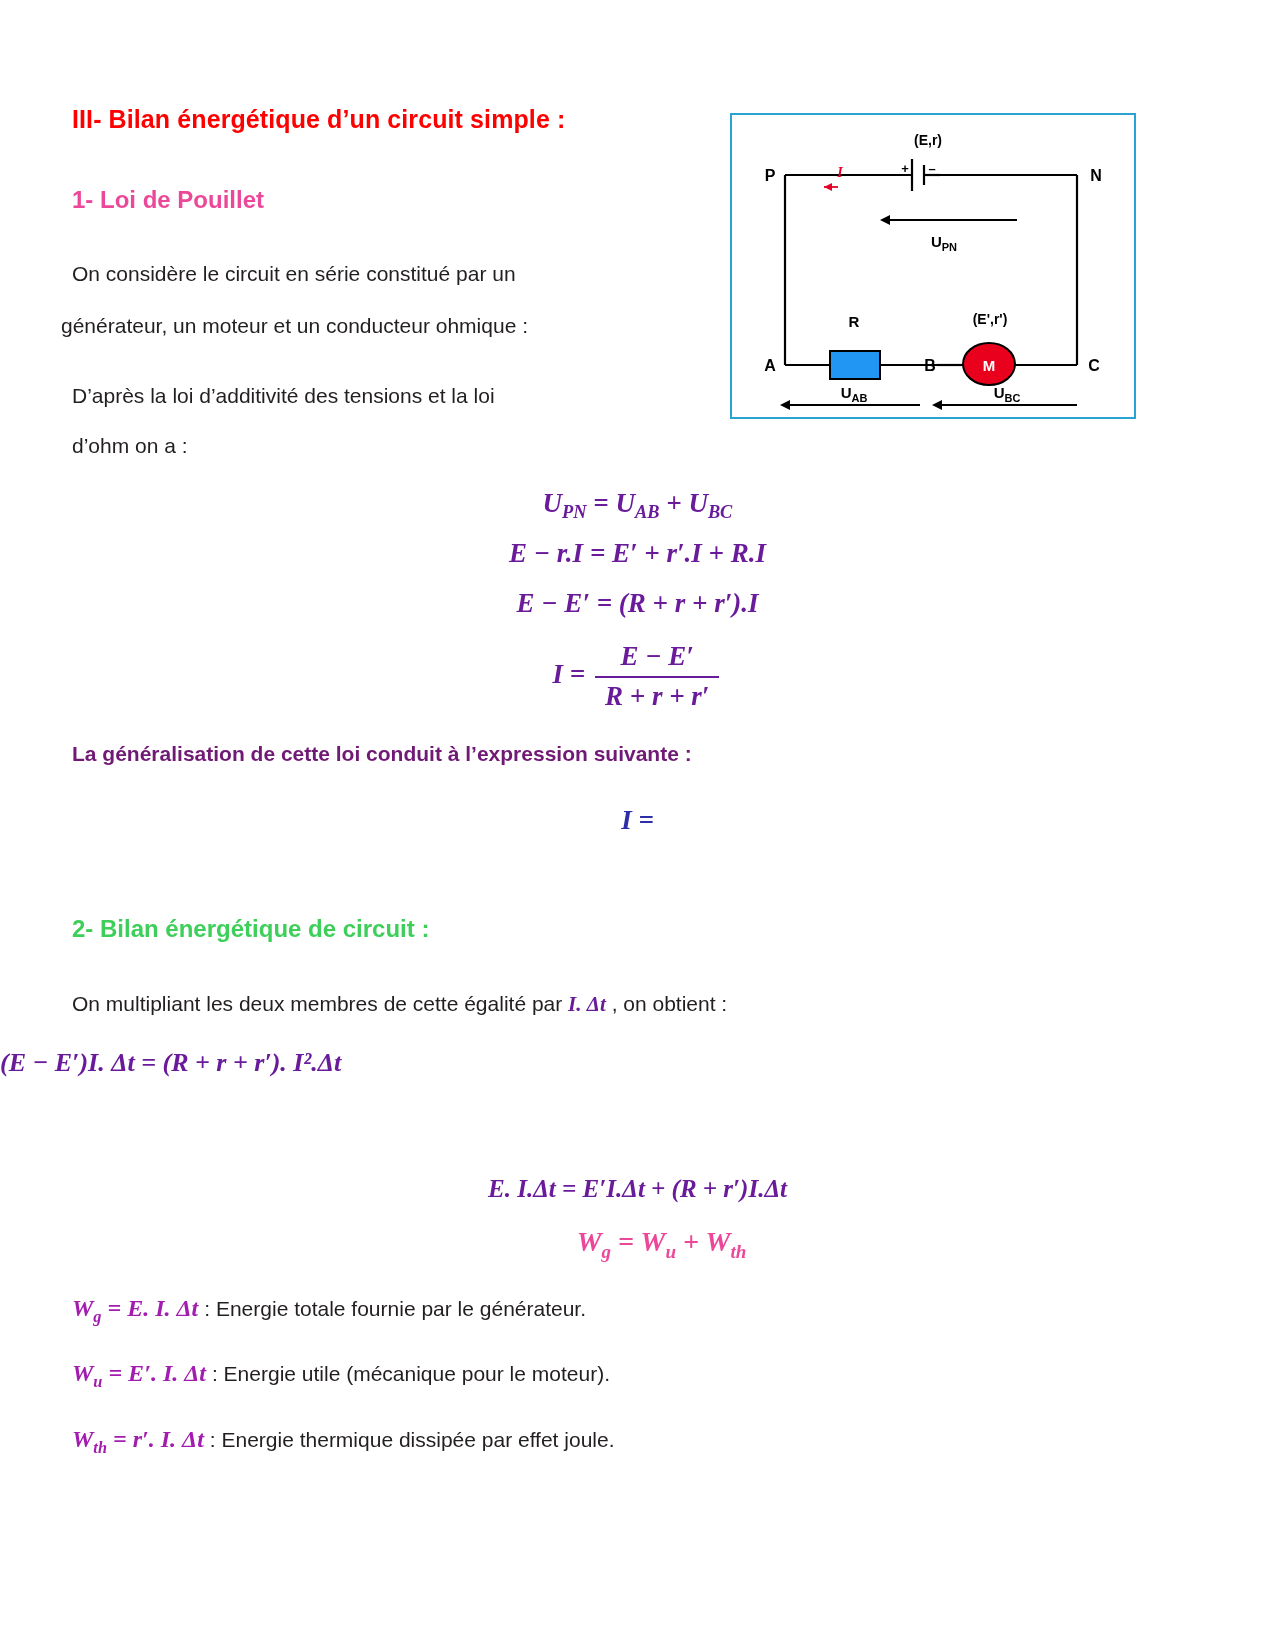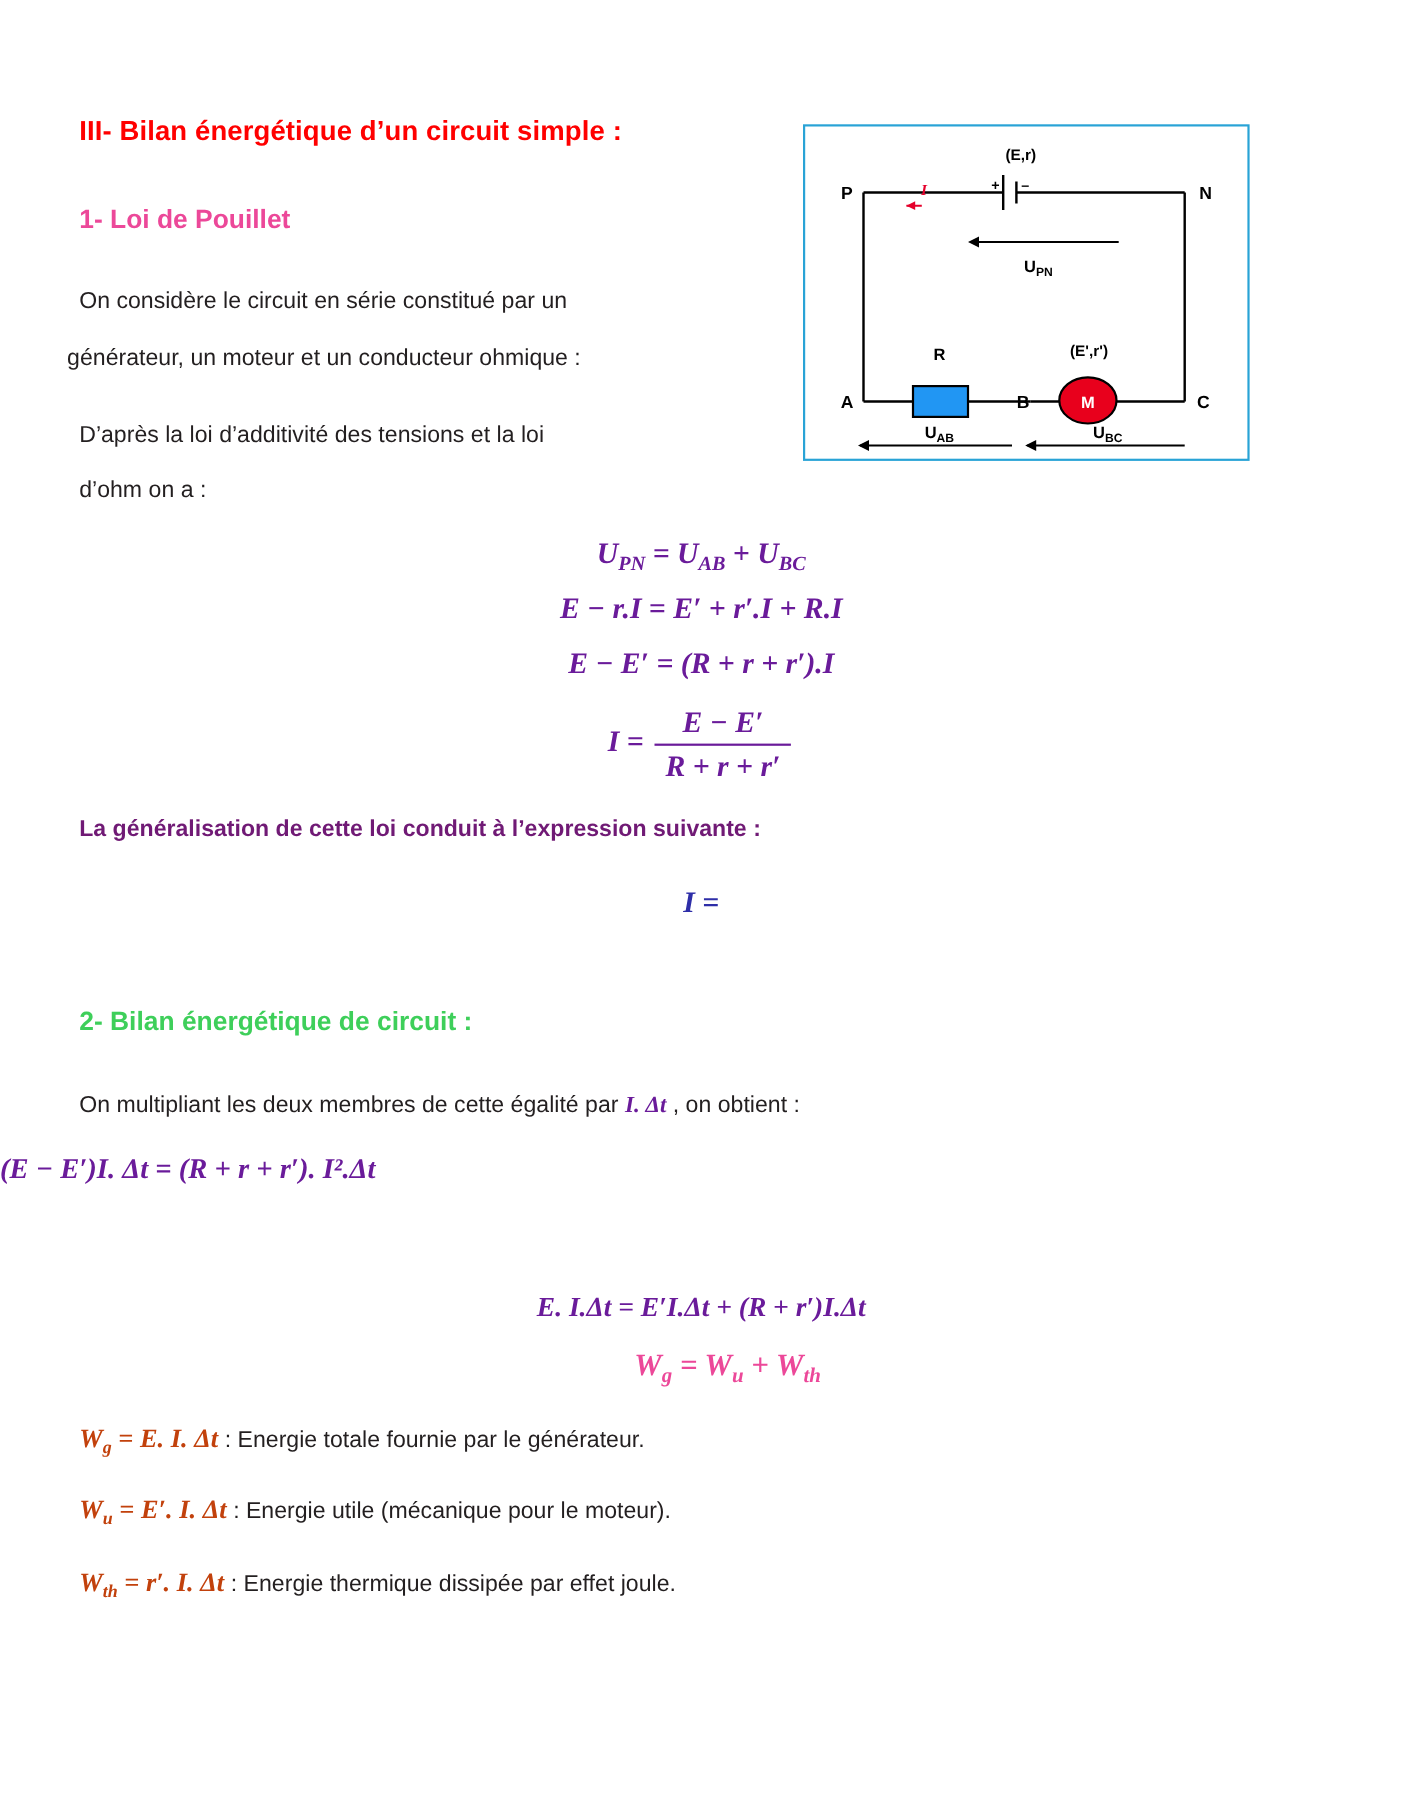--- a/index.html
+++ b/index.html
@@ -122,21 +122,21 @@
     left: 72px;
     white-space: nowrap;
     font-size: 21px;
     color: #231f20;
   }
   .defline .sym {
     font-family: "Liberation Serif", "DejaVu Serif", serif;
     font-weight: bold;
     font-style: italic;
     font-size: 24px;
-    color: #c2410c;
+    color: #a21caf;
     text-align: right;
   }
   .d1 { top: 1295px; }
   .d2 { top: 1360px; }
   .d3 { top: 1426px; }
 
   
   .figure {
     position: absolute;
     left: 730px;

